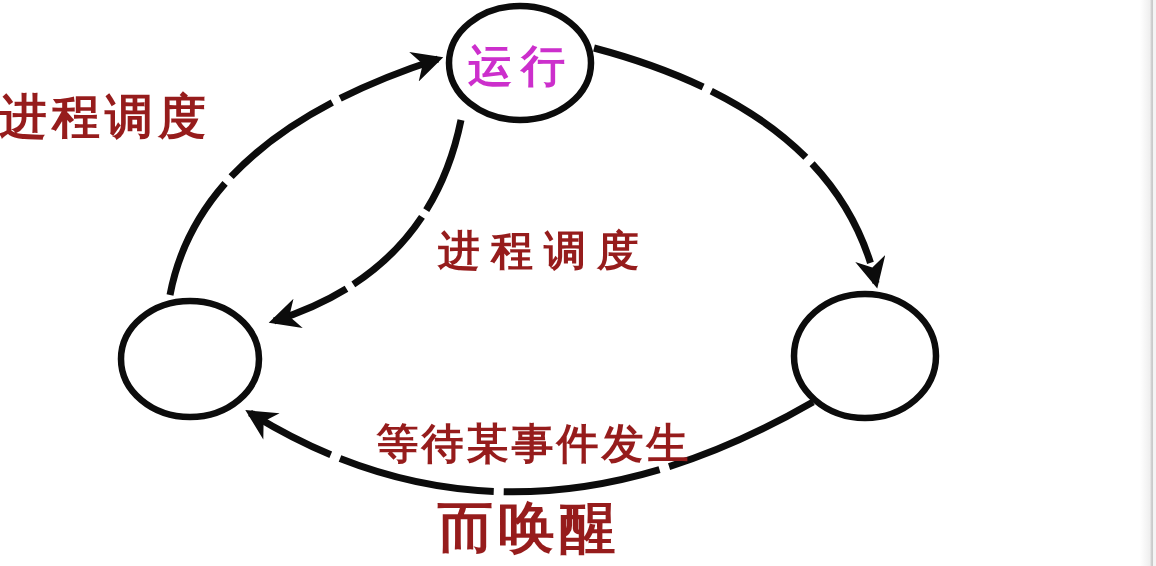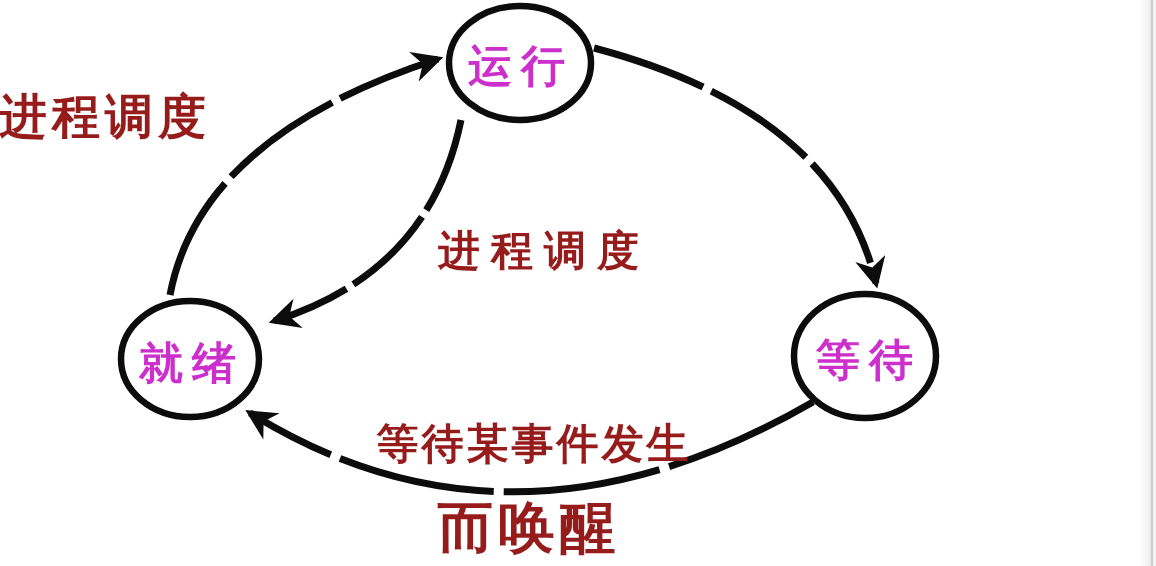--- a/index.html
+++ b/index.html
@@ -86,22 +86,20 @@
     <path class="edge-stroke" d="M 594 48 Q 836 112 876 283" stroke-dasharray="116 9" marker-end="url(#arrowhead)"></path>
 
     <path class="edge-stroke" d="M 813 402 Q 512 576 250 413" stroke-dasharray="158 10" marker-end="url(#arrowhead)"></path>
 
     <ellipse class="node-stroke" cx="520" cy="63" rx="71" ry="57"></ellipse>
     <ellipse class="node-stroke" cx="190" cy="359" rx="69" ry="58"></ellipse>
     <ellipse class="node-stroke" cx="865" cy="356" rx="71" ry="62"></ellipse>
   </svg>
 
   <div class="lbl state-lbl" style="left:521px; top:66px;">运行</div>
-  <div class="lbl state-lbl" style="left:192px; top:363px;">就绪</div>
-  <div class="lbl state-lbl" style="left:869px; top:360px;">等待</div>
 
   <div class="lbl edge-lbl mid" style="left:105px; top:116px; font-size:48px;">进程调度</div>
 
   <div class="lbl edge-lbl wide" style="left:544px; top:251px;">进程调度</div>
 
 
   <div class="lbl edge-lbl" style="left:534px; top:444px;">等待某事件发生</div>
   <div class="lbl edge-lbl mid" style="left:529px; top:528px; font-size:56px;">而唤醒</div>
 
   <div class="page-edge"></div>

